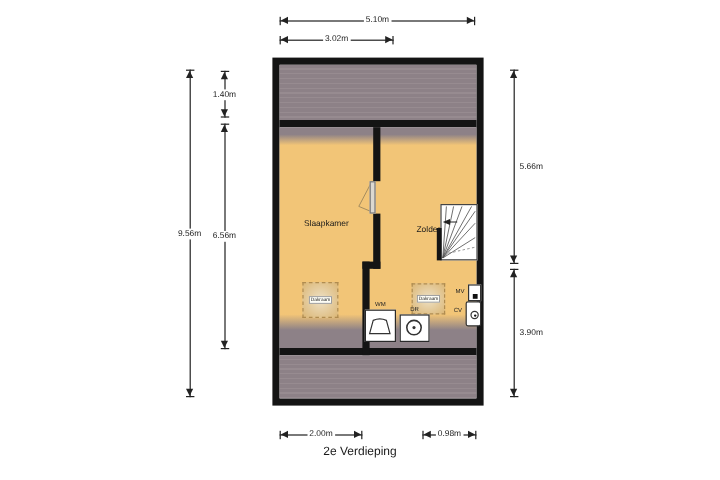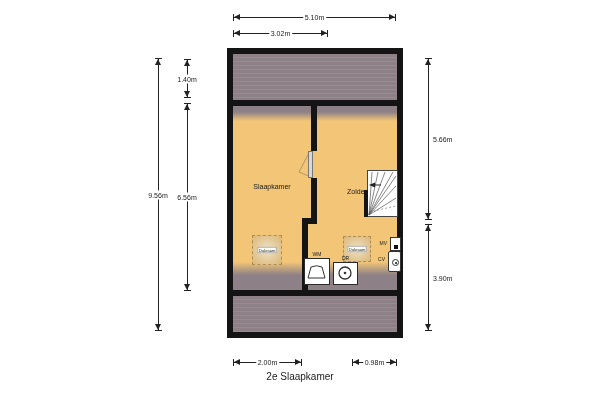--- a/index.html
+++ b/index.html
@@ -200,13 +200,13 @@
     <div class="mv-dot"></div>
   </div>
 
   <div class="abs mini-lbl" style="left:136px;top:202px;width:16px;">CV</div>
   <div class="abs cv-box" style="left:155px;top:197px;width:13px;height:21px;">
     <div class="cv-gauge"></div>
   </div>
 
 </div>
 
-<div class="abs title" style="left:220px;top:371px;width:160px;">2e Slaapkamer</div>
+<div class="abs title" style="left:220px;top:371px;width:160px;">2e Verdieping</div>
 
 </body></html>

